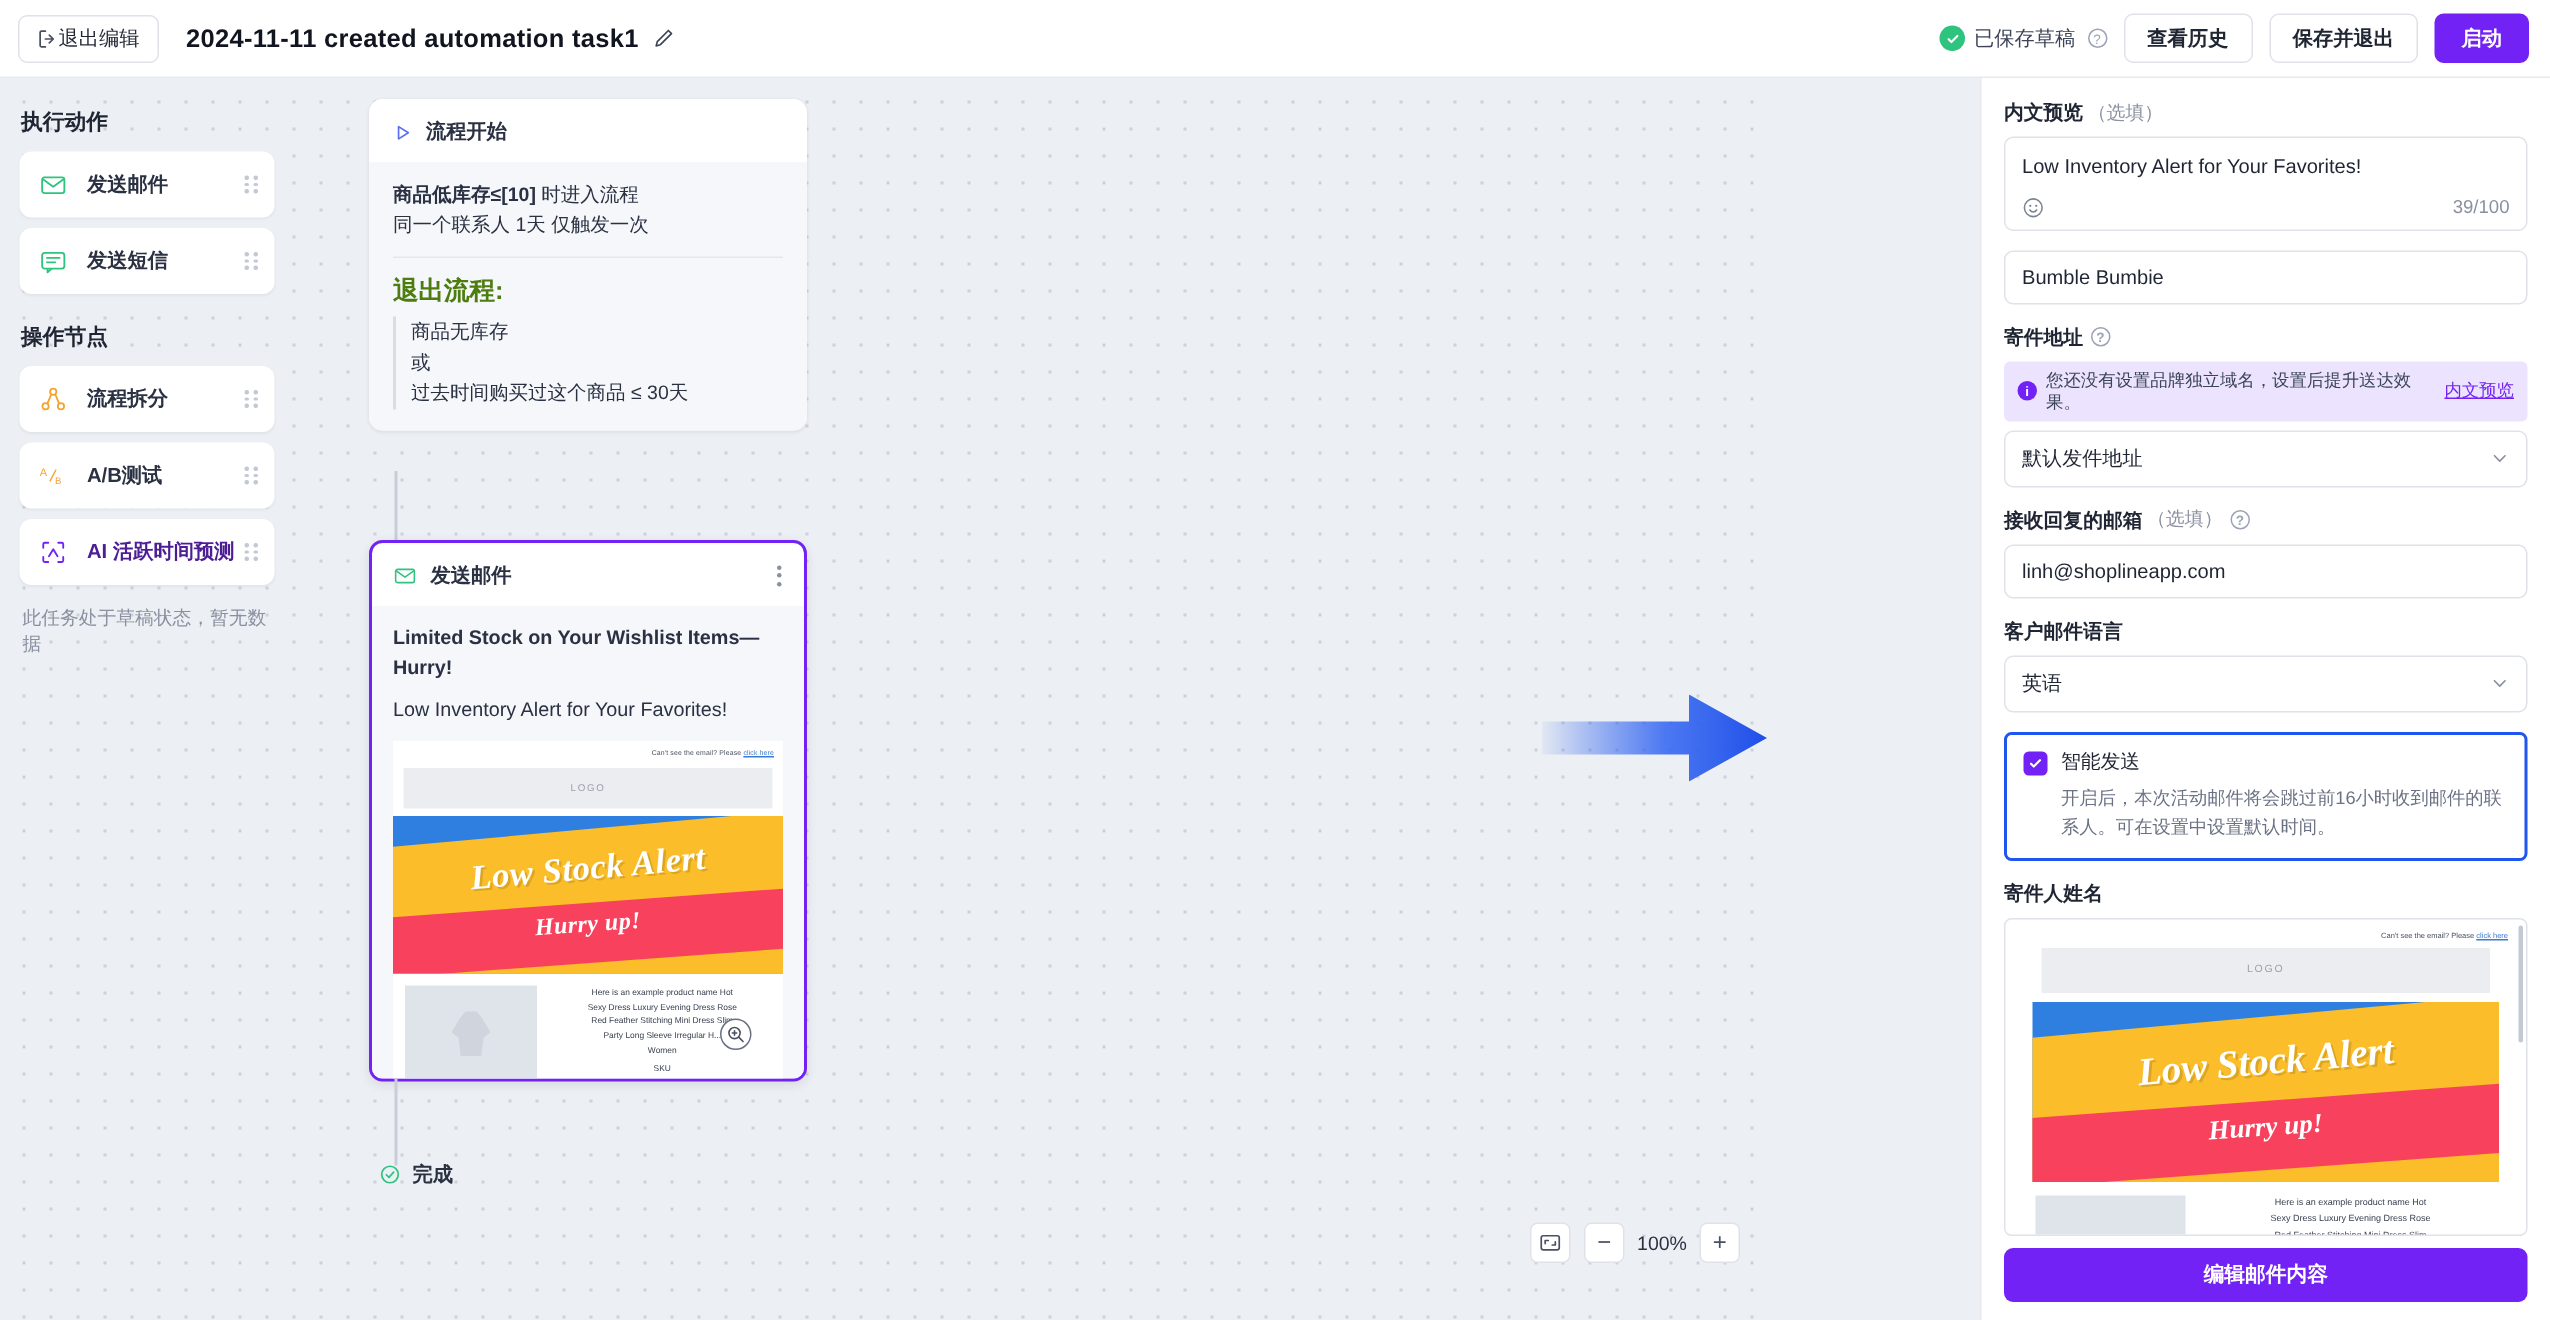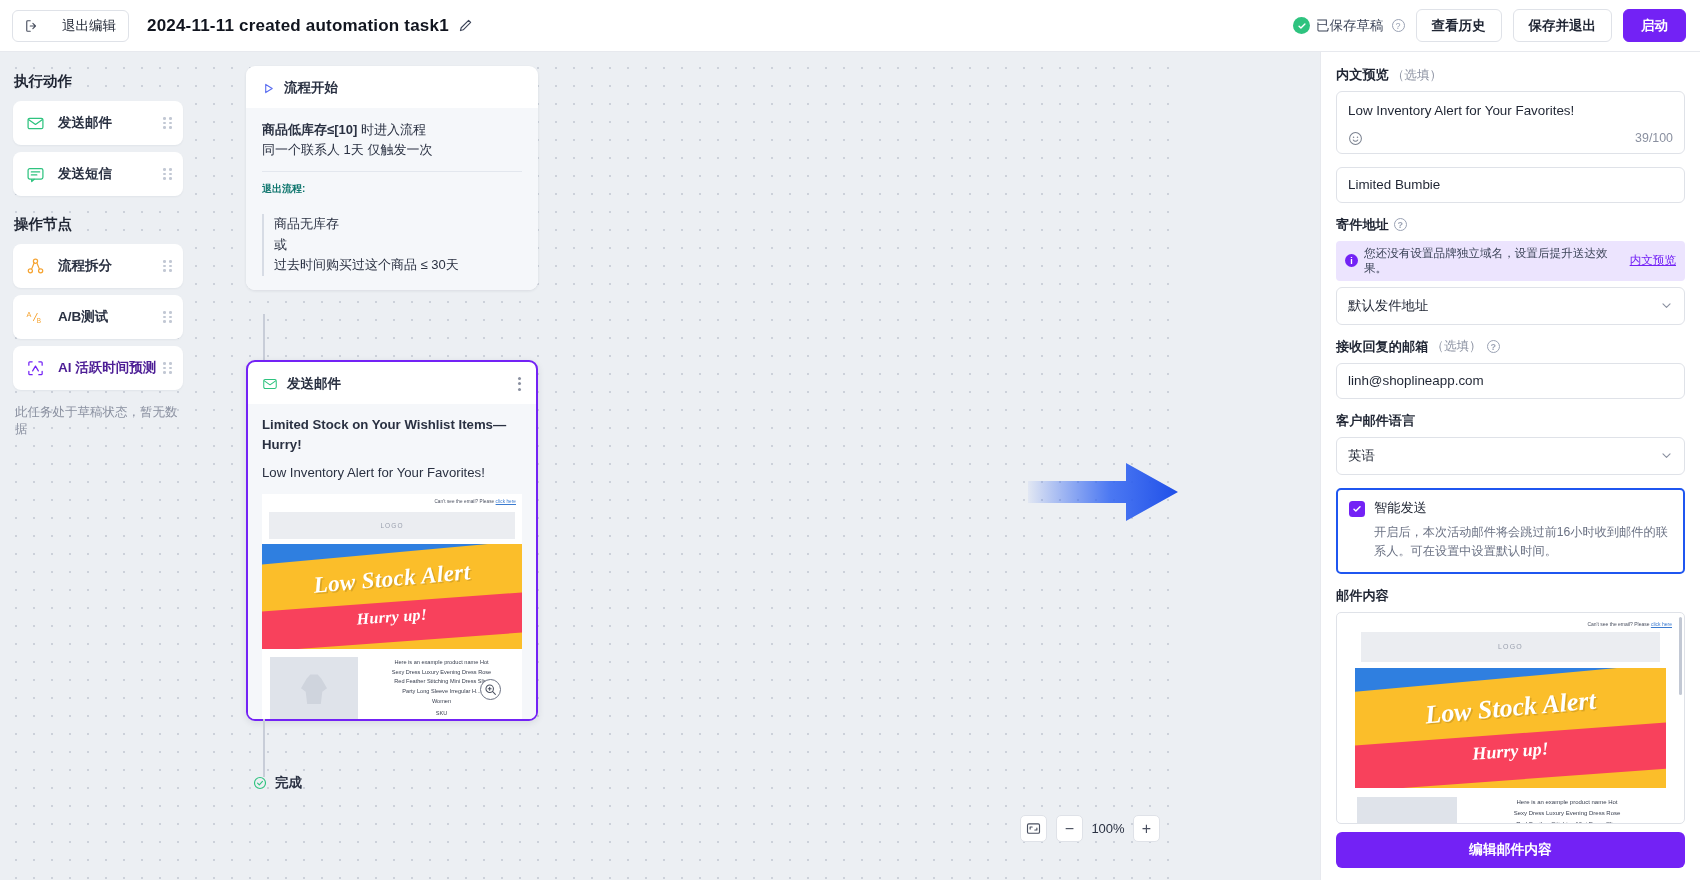--- a/index.html
+++ b/index.html
@@ -12,21 +12,21 @@
 
   
   .topbar {
     position: absolute; left: 0; top: 0; width: 1700px; height: 52px;
     background: #ffffff; display: flex; align-items: center;
     border-bottom: 1px solid #e7e9ee; z-index: 40;
   }
   .exit-btn {
     margin-left: 12px; height: 32px; padding: 0 12px;
     border: 1px solid #dfe2e8; border-radius: 6px; background: #fff;
-    display: flex; align-items: center; gap: 23px;
+    display: flex; align-items: center; gap: 0;
     font-size: 13.5px; color: #1f2533; font-weight: 400; cursor: pointer;
   }
   .exit-icon { width: 14px; height: 14px; display:block; }
   .doc-title {
     margin-left: 18px; font-size: 17px; font-weight: 700; color: #11151f;
     letter-spacing: .2px;
   }
   .edit-pencil { margin-left: 9px; width: 15px; height: 15px; display:block; cursor:pointer; }
   .topbar-right {
     margin-left: auto; margin-right: 14px;
@@ -83,21 +83,21 @@
     overflow:hidden;
   }
   .node-hd { display:flex; align-items:center; padding:13px 14px 11px 16px; }
   .node-hd .tri { width:13px;height:13px; display:block; }
   .node-hd-txt { margin-left:9px; font-size:13.5px; font-weight:700; color:#2a3142; }
   .node-body { background:#f5f7fa; padding:12px 16px 14px 16px; }
   .nb-strong { font-size:13px; color:#2a3142; font-weight:700; line-height:1.55; }
   .nb-strong .thin { font-weight:400; }
   .nb-line { font-size:13px; color:#2a3142; line-height:1.55; }
   .nb-sep { height:1px; background:#e3e7ee; margin:11px 0 10px 0; }
-  .nb-sub { font-size:10px; font-weight:700; color:#0f766e; margin-bottom:18px; }
+  .nb-sub { font-size:17px; font-weight:700; color:#4d7c0f; margin-bottom:6px; }
   .nb-quote { border-left:2px solid #d7dce5; padding-left:10px; }
   .nb-quote div { font-size:13px; color:#2a3142; line-height:1.58; }
 
   .connector { position:absolute; left:263px; top:262px; width:1.5px; height:57px; background:#c8cdd8; }
   .connector2 { position:absolute; left:263px; top:667px; width:1.5px; height:58px; background:#c8cdd8; }
 
   .node-email {
     position:absolute; left:246px; top:308px; width:292px;
     background:#fff; border:2px solid #7322f5; border-radius:9px;
     box-shadow:0 2px 7px rgba(25,35,60,.10); overflow:hidden;
@@ -527,21 +527,21 @@
           <circle cx="5.9" cy="6.6" r=".8" fill="#7b8290"></circle>
           <circle cx="10.1" cy="6.6" r=".8" fill="#7b8290"></circle>
           <path d="M5.6 9.6c.6.9 1.5 1.4 2.4 1.4s1.8-.5 2.4-1.4" stroke="#7b8290" stroke-width="1.1" stroke-linecap="round"></path>
         </svg>
         <span class="counter">39/100</span>
       </div>
     </div>
   </div>
 
   <div class="fld">
-    <div class="inp">Limited Bumbie</div>
+    <div class="inp">Bumble Bumbie</div>
   </div>
 
   <div class="fld">
     <div class="fld-label">
       <span>寄件地址</span>
       <span class="q-mark">?</span>
     </div>
     <div class="notice">
       <span class="ibadge">i</span>
       <span>您还没有设置品牌独立域名，设置后提升送达效果。</span>
@@ -580,21 +580,21 @@
         <svg viewBox="0 0 12 12" fill="none">
           <path d="M2.4 6.2l2.2 2.2L9.6 3.4" stroke="#fff" stroke-width="1.7" stroke-linecap="round" stroke-linejoin="round"></path>
         </svg>
       </span>
       <span class="smart-title">智能发送</span>
     </div>
     <div class="smart-desc">开启后，本次活动邮件将会跳过前16小时收到邮件的联系人。可在设置中设置默认时间。</div>
   </div>
 
   <div class="fld">
-    <div class="fld-label">邮件内容</div>
+    <div class="fld-label">寄件人姓名</div>
     <div class="preview-box">
       <div class="preview-inner">
         <div class="pv-top">
           <span>Can't see the email? Please </span><a href="#">click here</a>
         </div>
         <div class="pv-logo">LOGO</div>
         <div class="pv-hero">
           <div class="yellow"></div>
           <div class="ribfold"></div>
           <div class="ribbon"></div>

